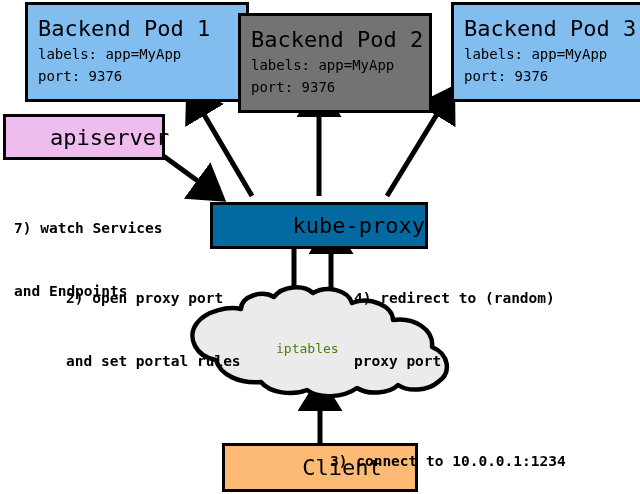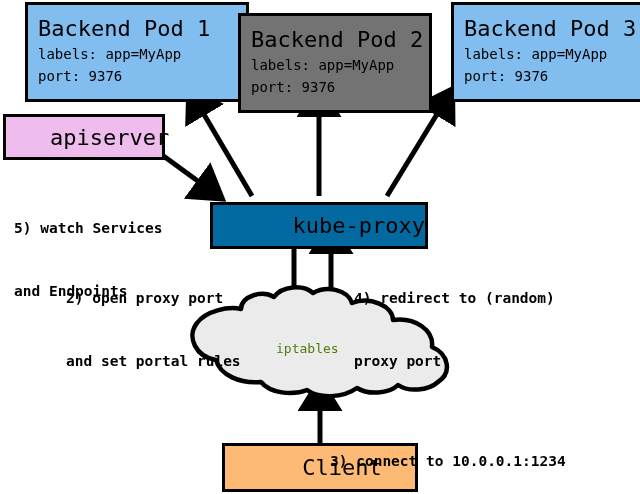--- a/index.html
+++ b/index.html
@@ -145,21 +145,21 @@
     <div class="center-label">kube-proxy</div>
   </div>
 
   <div class="cloud-label" style="left:276px; top:341px;">iptables</div>
 
   <div class="node" style="left:222px; top:443px; width:196px; height:49px; background:#fdba74;">
     <div class="center-label">Client</div>
   </div>
 
   <div class="edge-label" style="left:14px; top:176px;">
-    <div>5) watch Services</div>
+    <div>7) watch Services</div>
     <div>and Endpoints</div>
   </div>
 
   <div class="edge-label" style="left:66px; top:246px;">
     <div>2) open proxy port</div>
     <div>and set portal rules</div>
   </div>
 
   <div class="edge-label" style="left:330px; top:409px;">
     <div>3) connect to 10.0.0.1:1234</div>

